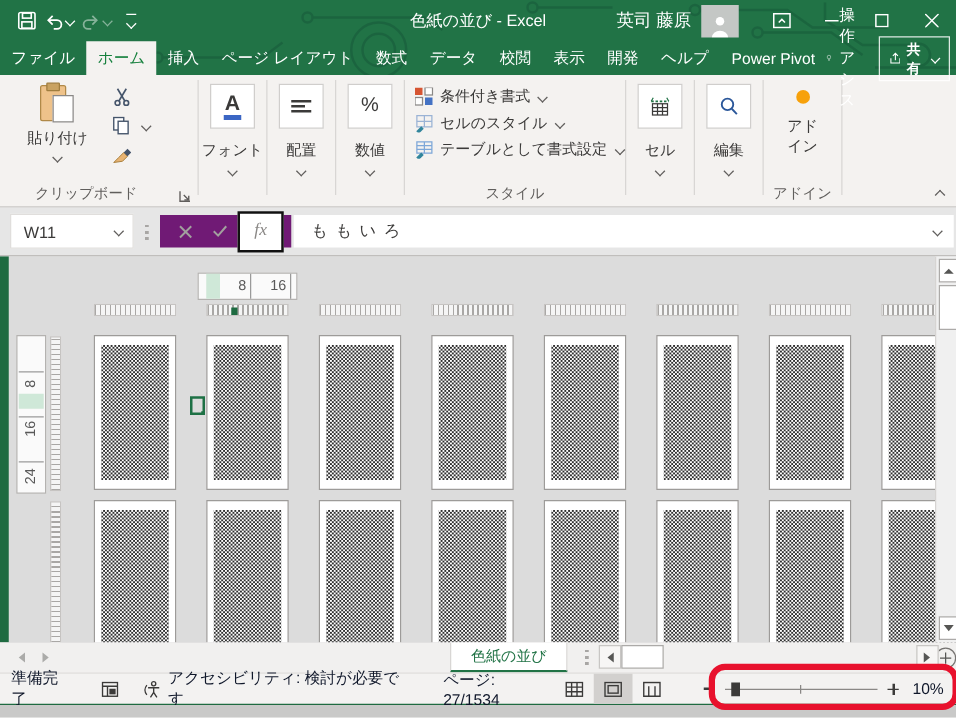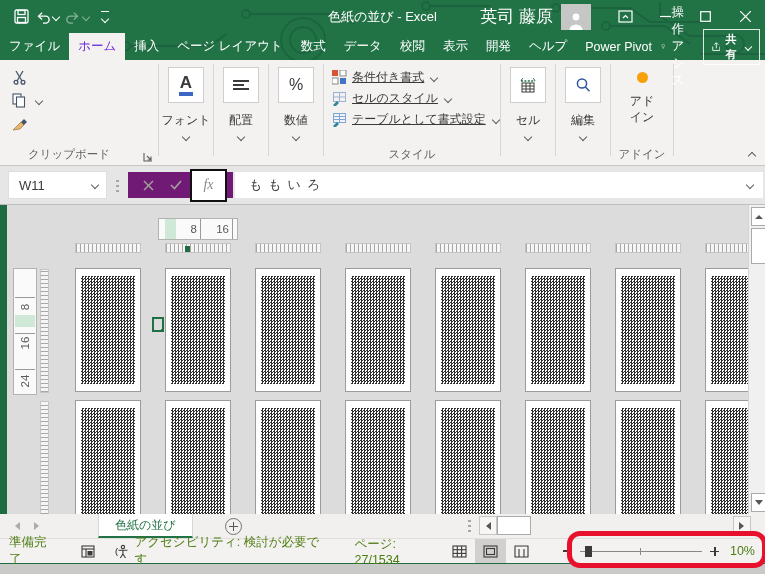--- a/index.html
+++ b/index.html
@@ -6,29 +6,29 @@
   .app{position:relative;width:765px;height:574px;font-family:"Liberation Sans",sans-serif;overflow:hidden;background:#c9c9c8;user-select:none;}
   
   .header{position:absolute;left:0;top:0;width:765px;height:60px;background:#217346;}
   .circuit{position:absolute;left:0;top:0;pointer-events:none;opacity:.55;}
   .titlebar{position:absolute;left:0;top:0;width:765px;height:33px;display:flex;align-items:center;color:#fff;}
   .qat{display:flex;align-items:center;gap:6px;padding-left:14px;z-index:2;}
   .qat .btn{display:flex;align-items:center;gap:2px;cursor:default;}
   .dim{opacity:.45;}
   .title-text{position:absolute;left:0;right:0;text-align:center;font-size:13px;z-index:1;}
   .tb-right{margin-left:auto;display:flex;align-items:center;z-index:2;}
-  .user-name{font-size:17px;margin-right:8px;}
+  .user-name{font-size:14px;margin-right:8px;}
   .avatar{width:30px;height:26px;background:#c4c7c5;display:flex;align-items:flex-end;justify-content:center;margin-right:14px;}
   .winbtn{width:40px;height:30px;display:flex;align-items:center;justify-content:center;}
   .chv{display:inline-block;width:5px;height:5px;border-right:1.4px solid currentColor;border-bottom:1.4px solid currentColor;transform:rotate(45deg);}
   .chv.up{transform:rotate(225deg);}
   
   .tabrow{position:absolute;left:0;top:33px;width:765px;height:27px;display:flex;align-items:stretch;color:#fff;font-size:12.5px;z-index:2;}
   .rtab{display:flex;align-items:center;padding:0 9px;cursor:default;white-space:nowrap;}
-  .rtab.selected{background:#f4f2f0;color:#6d28d9;}
+  .rtab.selected{background:#f4f2f0;color:#15803d;}
   .tab-right{margin-left:auto;display:flex;align-items:center;gap:6px;padding-right:8px;}
   .share-btn{display:flex;align-items:center;gap:5px;border:1px solid rgba(255,255,255,.85);padding:2px 8px;margin-left:4px;font-size:11px;}
   
   .ribbon{position:absolute;left:0;top:60px;width:765px;height:105px;background:#f4f2f0;border-bottom:1px solid #c9c7c5;display:flex;color:#3b3a39;font-size:12px;}
   .rsep{width:1px;height:92px;background:#d8d6d4;margin-top:4px;}
   .rgroup{display:flex;flex-direction:column;align-items:center;position:relative;}
   .gfooter{position:absolute;bottom:3px;left:0;right:0;text-align:center;font-size:11.5px;color:#605e5c;}
   .launcher{position:absolute;bottom:3px;right:5px;}
   .g-clip{width:158px;}
   .cliprow{display:flex;width:100%;padding-top:6px;}
@@ -41,21 +41,21 @@
   .mini-col{display:flex;flex-direction:column;gap:6px;margin-left:12px;margin-top:3px;}
   .mini-row{display:flex;align-items:center;gap:10px;height:17px;}
   .collapsed{width:54px;padding-top:7px;}
   .icbox{width:34px;height:34px;background:#fff;border:1px solid #d0cecc;display:flex;align-items:center;justify-content:center;}
   .clabel{margin-top:9px;white-space:nowrap;}
   .collapsed .chv{margin-top:5px;color:#605e5c;}
   .font-A{font-size:17px;font-weight:bold;color:#3b3a39;line-height:1;border-bottom:4px solid #3b66c4;padding:0 1px 1px 1px;}
   .align-ic div{width:16px;height:2px;background:#3b3a39;margin:2px 0;}
   .align-ic div:nth-child(2){width:11px;}
   .pct{font-size:16px;color:#3b3a39;}
-  .g-styles{width:168px;align-items:flex-start;padding:7px 0 0 8px;text-decoration:underline;}
+  .g-styles{width:168px;align-items:flex-start;padding:7px 0 0 8px;}
   .stylerow{display:flex;align-items:center;gap:5px;height:21px;white-space:nowrap;}
   .stylerow .chv{color:#605e5c;margin-left:2px;}
   .g-addin{width:62px;padding-top:8px;}
   .addin-dot{width:11px;height:11px;border-radius:50%;background:#f7a10a;margin-top:4px;}
   .addin-lines{margin-top:10px;text-align:center;line-height:1.35;}
   .collapse-btn{position:absolute;right:10px;bottom:6px;color:#605e5c;}
   
   .frow{position:absolute;left:0;top:166px;width:765px;height:38px;background:#e6e6e6;display:flex;align-items:center;border-bottom:1px solid #c0bebc;}
   .namebox{margin-left:8px;width:97px;height:26px;background:#fff;border:1px solid #e0dedc;display:flex;align-items:center;font-size:13px;color:#3b3a39;}
   .namebox .val{padding-left:10px;flex:1;}
@@ -93,33 +93,33 @@
   .cursor::after{content:"";position:absolute;right:-2px;bottom:-2px;width:3px;height:3px;background:#1e7145;}
   .vscroll{position:absolute;right:0;top:0;width:17px;height:100%;background:#f0f0f0;border-left:1px solid #d6d4d2;box-sizing:border-box;}
   .vsbtn{position:absolute;left:2px;width:13px;height:17px;background:#fff;border:1px solid #acaaa8;display:flex;align-items:center;justify-content:center;}
   .vsthumb{position:absolute;left:2px;top:23px;width:13px;height:34px;background:#fff;border:1px solid #acaaa8;}
   .tri{width:0;height:0;border:4px solid transparent;}
   .tri.up{border-bottom:5px solid #565structural4;border-bottom-color:#565654;margin-top:-3px;}
   .tri.down{border-top:5px solid #565654;margin-bottom:-3px;}
   .tri.left{border-right:5px solid #565654;margin-left:-3px;}
   .tri.right{border-left:5px solid #565654;margin-right:-3px;}
   
-  .tabbar{position:absolute;left:0;top:514px;width:765px;height:24px;background:#f1f0ef;border-bottom:1px solid #e1dfdd;display:flex;align-items:stretch;font-size:12px;}
+  .tabbar{position:absolute;left:0;top:514px;width:765px;height:24px;background:#f1f0ef;border-bottom:1px solid #e1dfdd;display:flex;align-items:stretch;font-size:12px;justify-content:space-between;}
   .navarrows{display:flex;align-items:center;gap:14px;padding-left:14px;width:46px;}
   .sheettab{margin-left:38px;background:#fff;color:#217346;display:flex;align-items:center;padding:0 16px;border-left:1px solid #d8d6d4;border-right:1px solid #d8d6d4;border-bottom:2px solid #217346;box-sizing:border-box;}
   .addsheet{margin-left:32px;align-self:center;width:15px;height:15px;border:1px solid #767472;border-radius:50%;position:relative;}
   .addsheet::before,.addsheet::after{content:"";position:absolute;background:#565654;}
   .addsheet::before{left:3px;top:7px;width:9px;height:1px;}
   .addsheet::after{left:7px;top:3px;width:1px;height:9px;}
   .hscroll{position:absolute;right:0;top:0;height:23px;display:flex;align-items:center;}
   .hsbtn{width:16px;height:17px;background:#f7f6f5;border:1px solid #c8c6c4;display:flex;align-items:center;justify-content:center;}
   .hsthumb{width:32px;height:17px;background:#fff;border:1px solid #acaaa8;}
   .hstrack{width:202px;height:17px;}
   
-  .statusbar{position:absolute;left:0;top:538px;width:765px;height:24px;background:#f3f2f1;border-top:1px solid #e1dfdd;border-bottom:2px solid #1e6b41;box-sizing:content-box;display:flex;align-items:center;font-size:12.5px;color:#4d7c0f;}
+  .statusbar{position:absolute;left:0;top:538px;width:765px;height:24px;background:#f3f2f1;border-top:1px solid #e1dfdd;border-bottom:2px solid #1e6b41;box-sizing:content-box;display:flex;align-items:center;font-size:12.5px;color:#0f172a;}
   .sb-item{display:flex;align-items:center;}
   .viewbtns{margin-left:auto;display:flex;}
   .vbtn{width:31px;height:24px;display:flex;align-items:center;justify-content:center;}
   .vbtn.selected{background:#d2d0ce;}
   .zoomctl{display:flex;align-items:center;margin-left:18px;margin-right:10px;}
   .zminus{width:9px;height:2px;background:#3b3a39;}
   .zslider{position:relative;width:122px;height:14px;margin:0 8px;}
   .ztrack{position:absolute;left:0;right:0;top:7px;height:1px;background:#8a8886;}
   .ztick{position:absolute;left:60px;top:4px;width:1px;height:7px;background:#8a8886;}
   .zthumb{position:absolute;left:5px;top:2px;width:7px;height:11px;background:#3b3a39;}
@@ -259,20 +259,29 @@
           <span style="font-weight:bold;">共有</span>
           <span class="chv" style="color:#fff;"></span>
         </div>
       </div>
     </div>
   </div>
 
   <div class="ribbon">
     <div class="rgroup g-clip">
       <div class="cliprow">
+        <div class="paste-col">
+          <div class="clipboard-ic">
+            <div class="clip-body"></div>
+              <div class="clip-top"></div>
+              <div class="clip-page"></div>
+          </div>
+          <span class="paste-label">貼り付け</span>
+          <span class="chv" style="margin-top:4px;color:#605e5c;"></span>
+        </div>
         <div class="mini-col">
           <div class="mini-row">
             <svg width="15" height="15" viewBox="0 0 15 15">
                 <g fill="none" stroke="#44546a" stroke-width="1.3">
                   <line x1="4" y1="1" x2="10" y2="11"></line>
                   <line x1="11" y1="1" x2="5" y2="11"></line>
                   <circle cx="4" cy="12.3" r="1.9"></circle>
                   <circle cx="11" cy="12.3" r="1.9"></circle>
                 </g>
               </svg>

